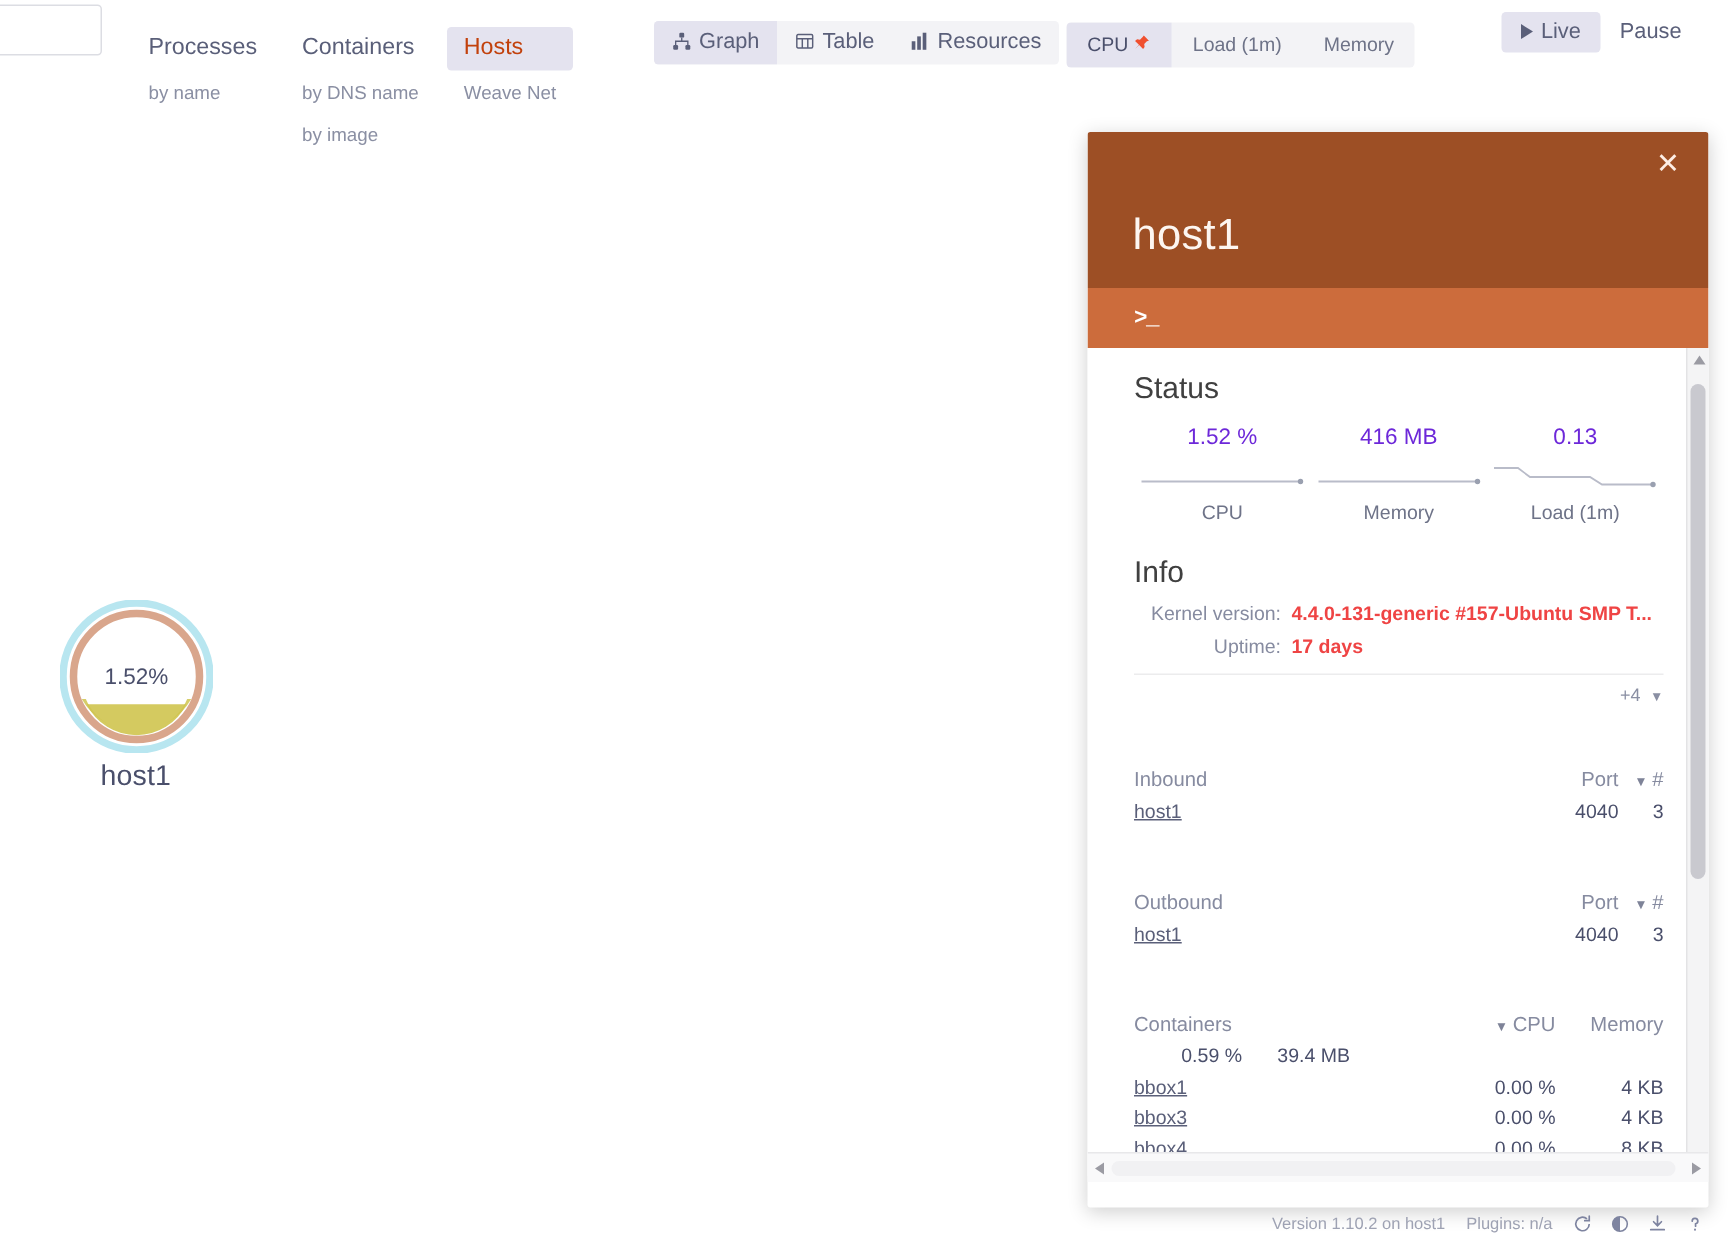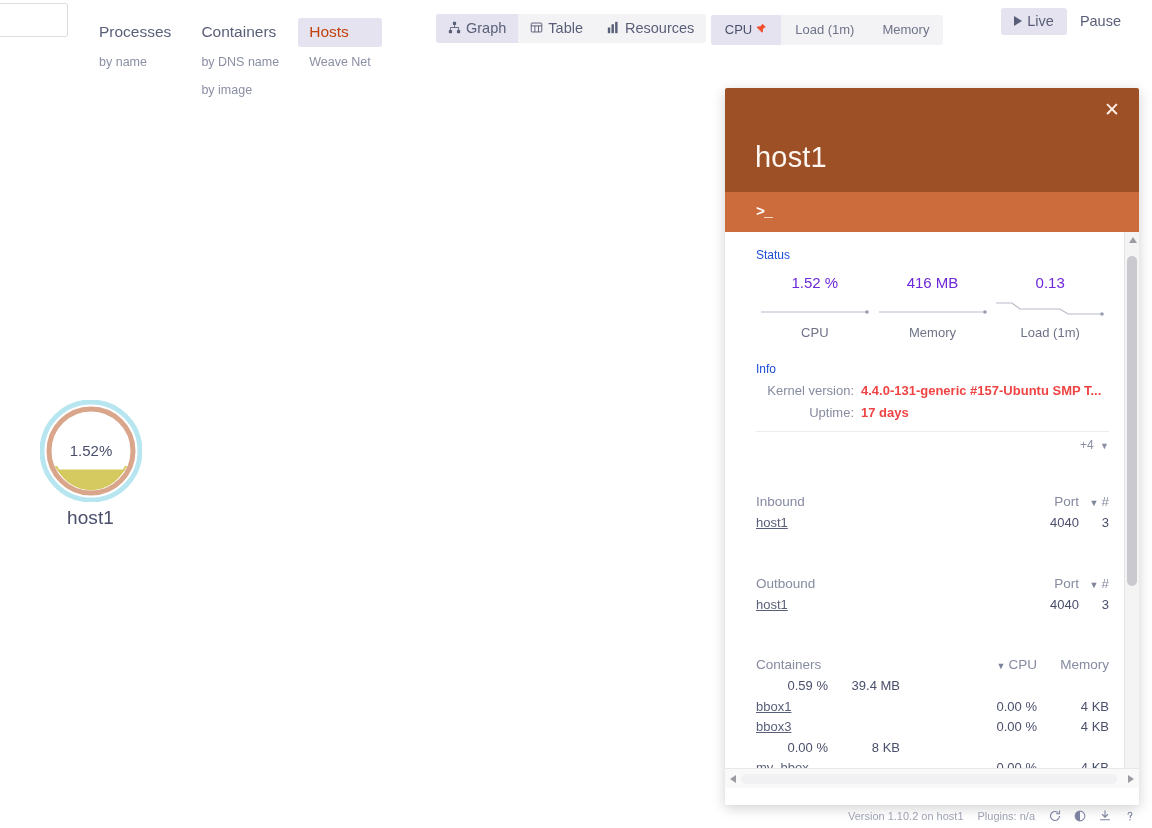--- a/index.html
+++ b/index.html
@@ -144,21 +144,21 @@
   }
 
   .d-body {
     position: relative;
     height: 552px;
     overflow: hidden;
     padding: 16px 30px 0 31px;
     background: #fff;
   }
 
-  .sec-title { font-size: 12px; color: #1d4ed8; margin: 0 0 4px 0; font-weight: normal; }
+  .sec-title { font-size: 20px; color: #404040; margin: 0 0 4px 0; font-weight: normal; }
 
   .metrics-row { display: flex; margin-top: 12px; }
   .metric-cell { flex: 1; text-align: center; }
   .metric-val { font-size: 15px; color: #6d28d9; }
   .metric-spark { height: 34px; display: flex; align-items: center; justify-content: center; }
   .metric-lbl { font-size: 13px; color: #6e7388; }
 
   .info-sec { margin-top: 22px; }
   .info-row { display: flex; font-size: 13px; line-height: 21px; margin-bottom: 1px; }
   .info-key { width: 105px; text-align: right; color: #868ba0; padding-right: 7px; flex: none; }
@@ -432,20 +432,21 @@
               <span class="td-name"><span class="lnk">bbox1</span></span>
               <span class="td-num">0.00 %</span>
               <span class="td-num">4 KB</span>
             </div>
             <div class="tbl-row">
               <span class="td-name"><span class="lnk">bbox3</span></span>
               <span class="td-num">0.00 %</span>
               <span class="td-num">4 KB</span>
             </div>
             <div class="tbl-row">
+              <span class="td-name"><span class="lnk">bbox4</span></span>
               <span class="td-num">0.00 %</span>
               <span class="td-num">8 KB</span>
             </div>
             <div class="tbl-row">
               <span class="td-name"><span class="lnk">my_bbox</span></span>
               <span class="td-num">0.00 %</span>
               <span class="td-num">4 KB</span>
             </div>
           </div>
       </div>

